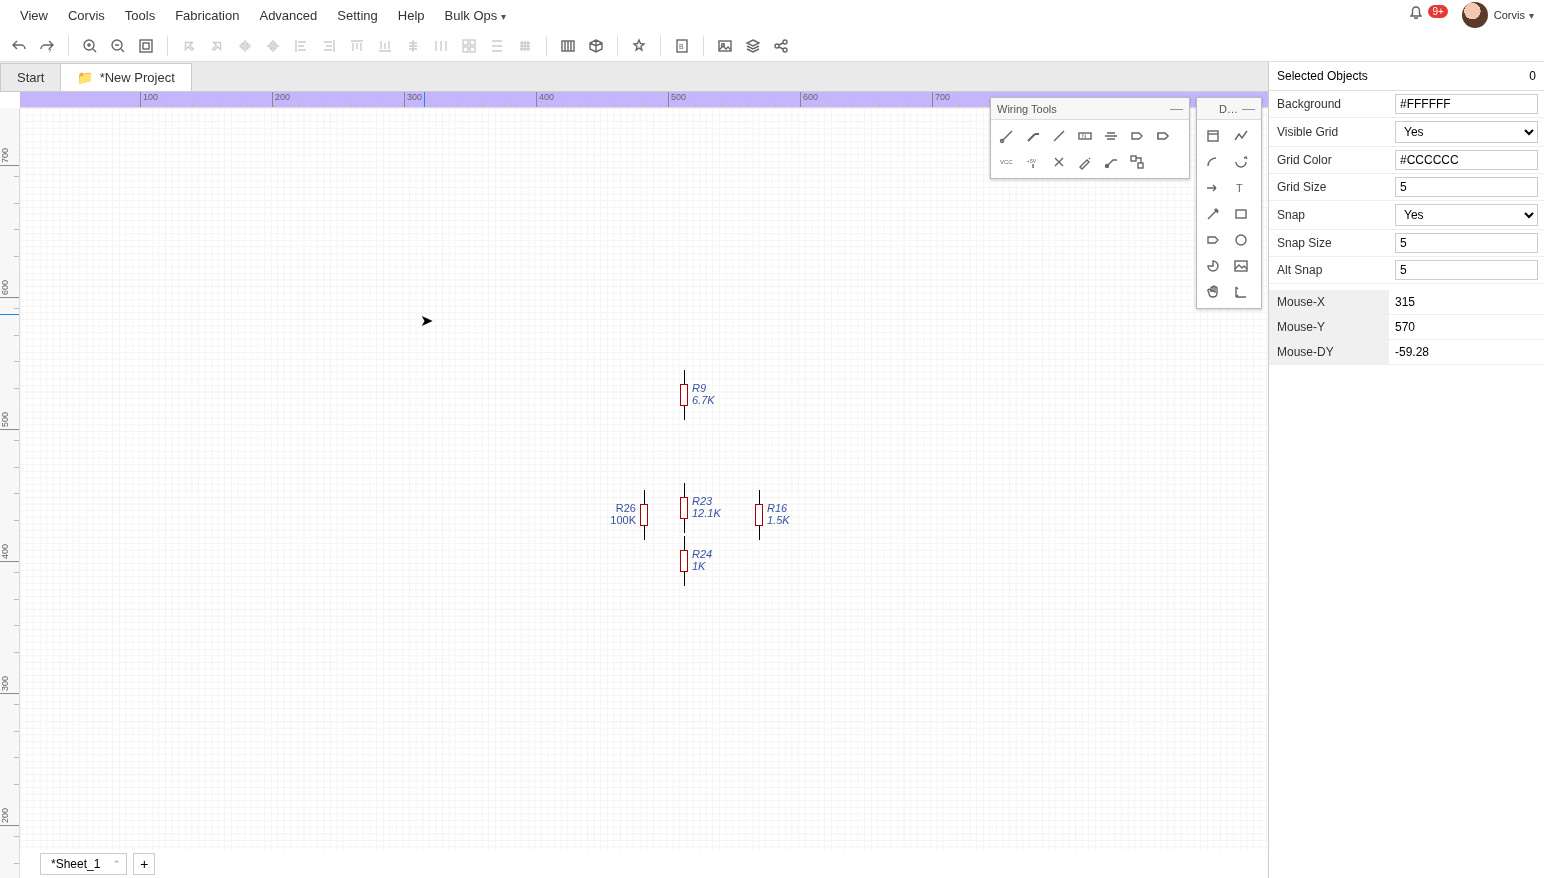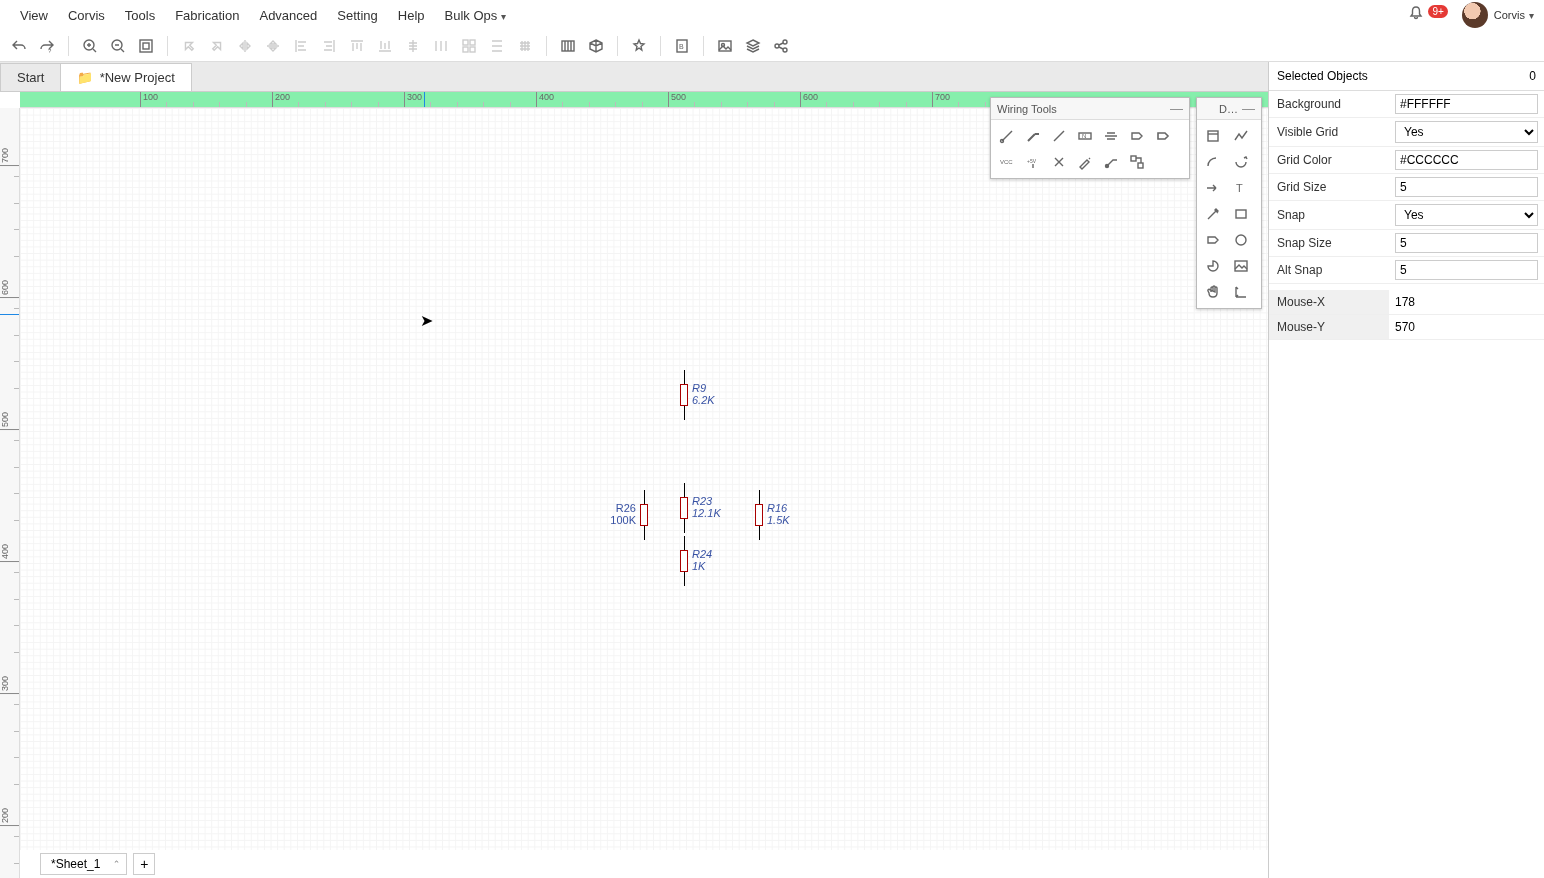--- a/index.html
+++ b/index.html
@@ -19,21 +19,21 @@
 .toolbar .tbtn.dis { color: #ccc; }
 .toolbar .sep { width: 1px; height: 20px; background: #ddd; margin: 0 6px; }
 
 .tabbar { height: 30px; background: #eaeaea; border-bottom: 1px solid #ccc; display: flex; align-items: flex-end; }
 .tab { height: 28px; padding: 0 16px; background: #eaeaea; border: 1px solid #ccc; border-bottom: none; display: flex; align-items: center; font-size: 13px; color: #333; margin-right: -1px; cursor: pointer; }
 .tab.active { background: #fff; }
 .tab .folder-ico { color: #f5a623; margin-right: 6px; font-size: 13px; }
 
 .work { position: absolute; top: 92px; left: 0; right: 276px; bottom: 0; background: #fff; }
 .vruler { position: absolute; left: 0; top: 16px; bottom: 0; width: 20px; background: #f7f7f7; border-right: 1px solid #ddd; overflow: hidden; }
-.hruler { position: absolute; left: 20px; top: 0; right: 0; height: 16px; background: #86efac; border-bottom: 1px solid #ddd; overflow: hidden; }
+.hruler { position: absolute; left: 20px; top: 0; right: 0; height: 16px; background: #c4b5fd; border-bottom: 1px solid #ddd; overflow: hidden; }
 .hruler .tick { position: absolute; top: 0; height: 16px; border-left: 1px solid #888; font-size: 9px; color: #666; padding-left: 2px; }
 .hruler .tick.minor { border-left: 1px solid #bbb; height: 6px; top: 10px; }
 .vruler .tick { position: absolute; left: 0; width: 20px; border-top: 1px solid #888; font-size: 9px; color: #666; writing-mode: vertical-rl; transform: rotate(180deg); padding-top: 2px; }
 .vruler .tick.minor { border-top: 1px solid #bbb; width: 6px; left: 14px; }
 .hruler .marker { position:absolute; top:0; height:16px; width:1px; background:#1e88e5;}
 .vruler .marker { position:absolute; left:0; width:20px; height:1px; background:#1e88e5;}
 
 .canvas { position: absolute; left: 20px; top: 16px; right: 0; bottom: 28px; background: #fff;
   background-image: linear-gradient(#f4f4f4 1px, transparent 1px), linear-gradient(90deg,#f4f4f4 1px,transparent 1px);
   background-size: 6.6px 6.6px;
@@ -329,21 +329,21 @@
       <div class="tick minor" style="top: 726.4px;"></div>
       <div class="tick minor" style="top: 752.8px;"></div>
     </div>
 
   <div class="canvas">
 
     <div class="resistor" style="left:660px; top:262px">
       <div class="lead-top"></div>
         <div class="body"></div>
         <div class="lead-bot"></div>
-      <div class="lbl right"><span>R9</span><br><span>6.2K</span></div>
+      <div class="lbl right"><span>R9</span><br><span>6.7K</span></div>
     </div>
     <div class="resistor" style="left:620px; top:382px">
       <div class="lead-top"></div>
         <div class="body"></div>
         <div class="lead-bot"></div>
       <div class="lbl left"><span>R26</span><br><span>100K</span></div>
     </div>
     <div class="resistor" style="left:660px; top:375px">
       <div class="lead-top"></div>
         <div class="body"></div>
@@ -567,20 +567,24 @@
     </div>
   <div class="sp-row">
       <div class="lab">Alt Snap</div>
       <div class="val"><input class="sp-input" value="5" style=""></div>
     </div>
 
   <div style="height:6px"></div>
   <div class="info-table">
     <div class="sp-row">
         <div class="lab">Mouse-X</div>
-        <div class="val">178</div>
+        <div class="val">315</div>
       </div>
     <div class="sp-row">
         <div class="lab">Mouse-Y</div>
         <div class="val">570</div>
       </div>
+    <div class="sp-row">
+        <div class="lab">Mouse-DY</div>
+        <div class="val">-59.28</div>
+      </div>
   </div>
 </div>
 
 </body></html>

